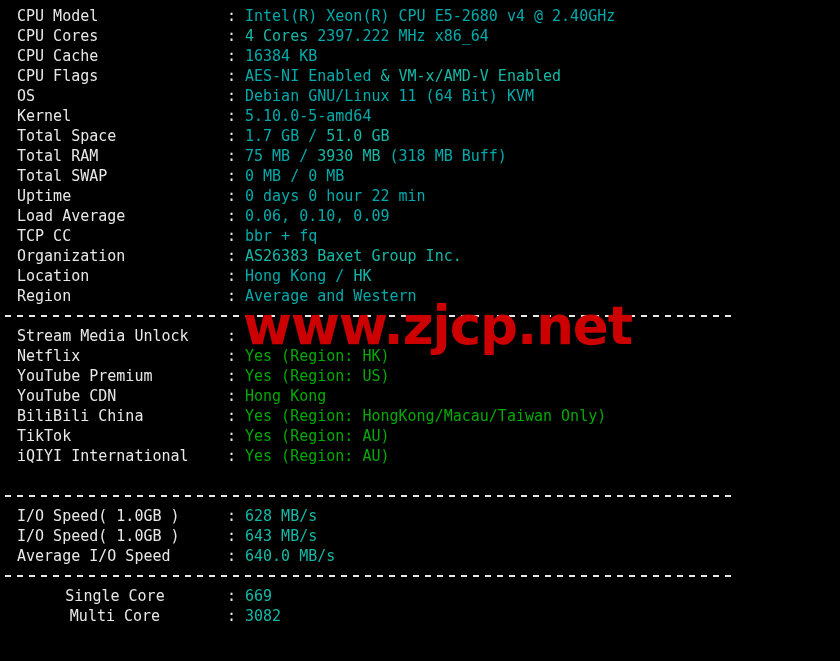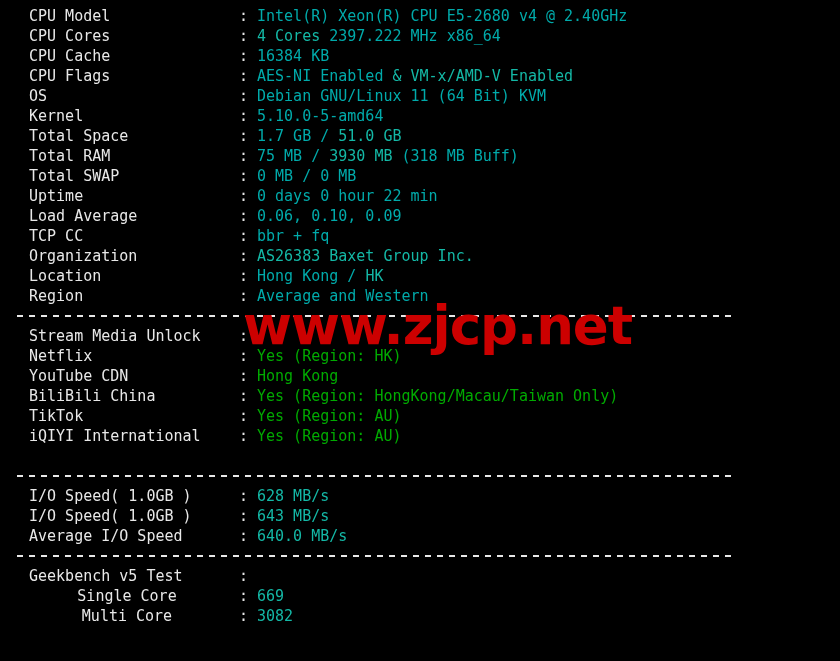--- a/index.html
+++ b/index.html
@@ -19,21 +19,21 @@
     position: relative;
     -webkit-font-smoothing: none;
   }
 
   #terminal {
     position: absolute;
     left: 0;
     top: 0;
     width: 736px;
     height: 661px;
-    padding: 6px 0 0 17px;
+    padding: 6px 0 0 5px;
     box-sizing: border-box;
   }
 
   .row {
     height: 20px;
     line-height: 20px;
     white-space: pre;
     padding-left: 12px;
     box-sizing: border-box;
   }
@@ -130,20 +130,21 @@
       <div class="row"><span class="label">Region</span><span class="colon">:</span><span class="value"><span class="c-cyan">Average and Western</span></span></div>
     </div>
 
   <div class="divider">
     <span class="dashes"></span>
   </div>
 
   <div id="stream-media-section">
       <div class="row"><span class="label">Stream Media Unlock</span><span class="colon">:</span><span class="value"><span class="c-white"></span></span></div>
       <div class="row"><span class="label">Netflix</span><span class="colon">:</span><span class="value"><span class="c-green">Yes (Region: HK)</span></span></div>
+      <div class="row"><span class="label">YouTube Premium</span><span class="colon">:</span><span class="value"><span class="c-green">Yes (Region: US)</span></span></div>
       <div class="row"><span class="label">YouTube CDN</span><span class="colon">:</span><span class="value"><span class="c-green">Hong Kong</span></span></div>
       <div class="row"><span class="label">BiliBili China</span><span class="colon">:</span><span class="value"><span class="c-green">Yes (Region: HongKong/Macau/Taiwan Only)</span></span></div>
       <div class="row"><span class="label">TikTok</span><span class="colon">:</span><span class="value"><span class="c-green">Yes (Region: AU)</span></span></div>
       <div class="row"><span class="label">iQIYI International</span><span class="colon">:</span><span class="value"><span class="c-green">Yes (Region: AU)</span></span></div>
     </div>
 
   <div class="spacer"></div>
 
   <div class="divider">
     <span class="dashes"></span>
@@ -153,20 +154,19 @@
       <div class="row"><span class="label">I/O Speed( 1.0GB )</span><span class="colon">:</span><span class="value"><span class="c-yellow">628 MB/s</span></span></div>
       <div class="row"><span class="label">I/O Speed( 1.0GB )</span><span class="colon">:</span><span class="value"><span class="c-yellow">643 MB/s</span></span></div>
       <div class="row"><span class="label">Average I/O Speed</span><span class="colon">:</span><span class="value"><span class="c-yellow">640.0 MB/s</span></span></div>
     </div>
 
   <div class="divider">
     <span class="dashes"></span>
   </div>
 
   <div id="geekbench-section">
-      <div class="row"><span class="label">Geekbench v5 Test</span><span class="colon">:</span><span class="value"><span class="c-white"></span></span></div>
       <div class="row"><span class="label indent">Single Core</span><span class="colon">:</span><span class="value"><span class="c-yellow">669</span></span></div>
       <div class="row"><span class="label indent">Multi Core</span><span class="colon">:</span><span class="value"><span class="c-yellow">3082</span></span></div>
     </div>
 
 </div>
 
 <div id="watermark">www.zjcp.net</div>
 
 </body></html>

